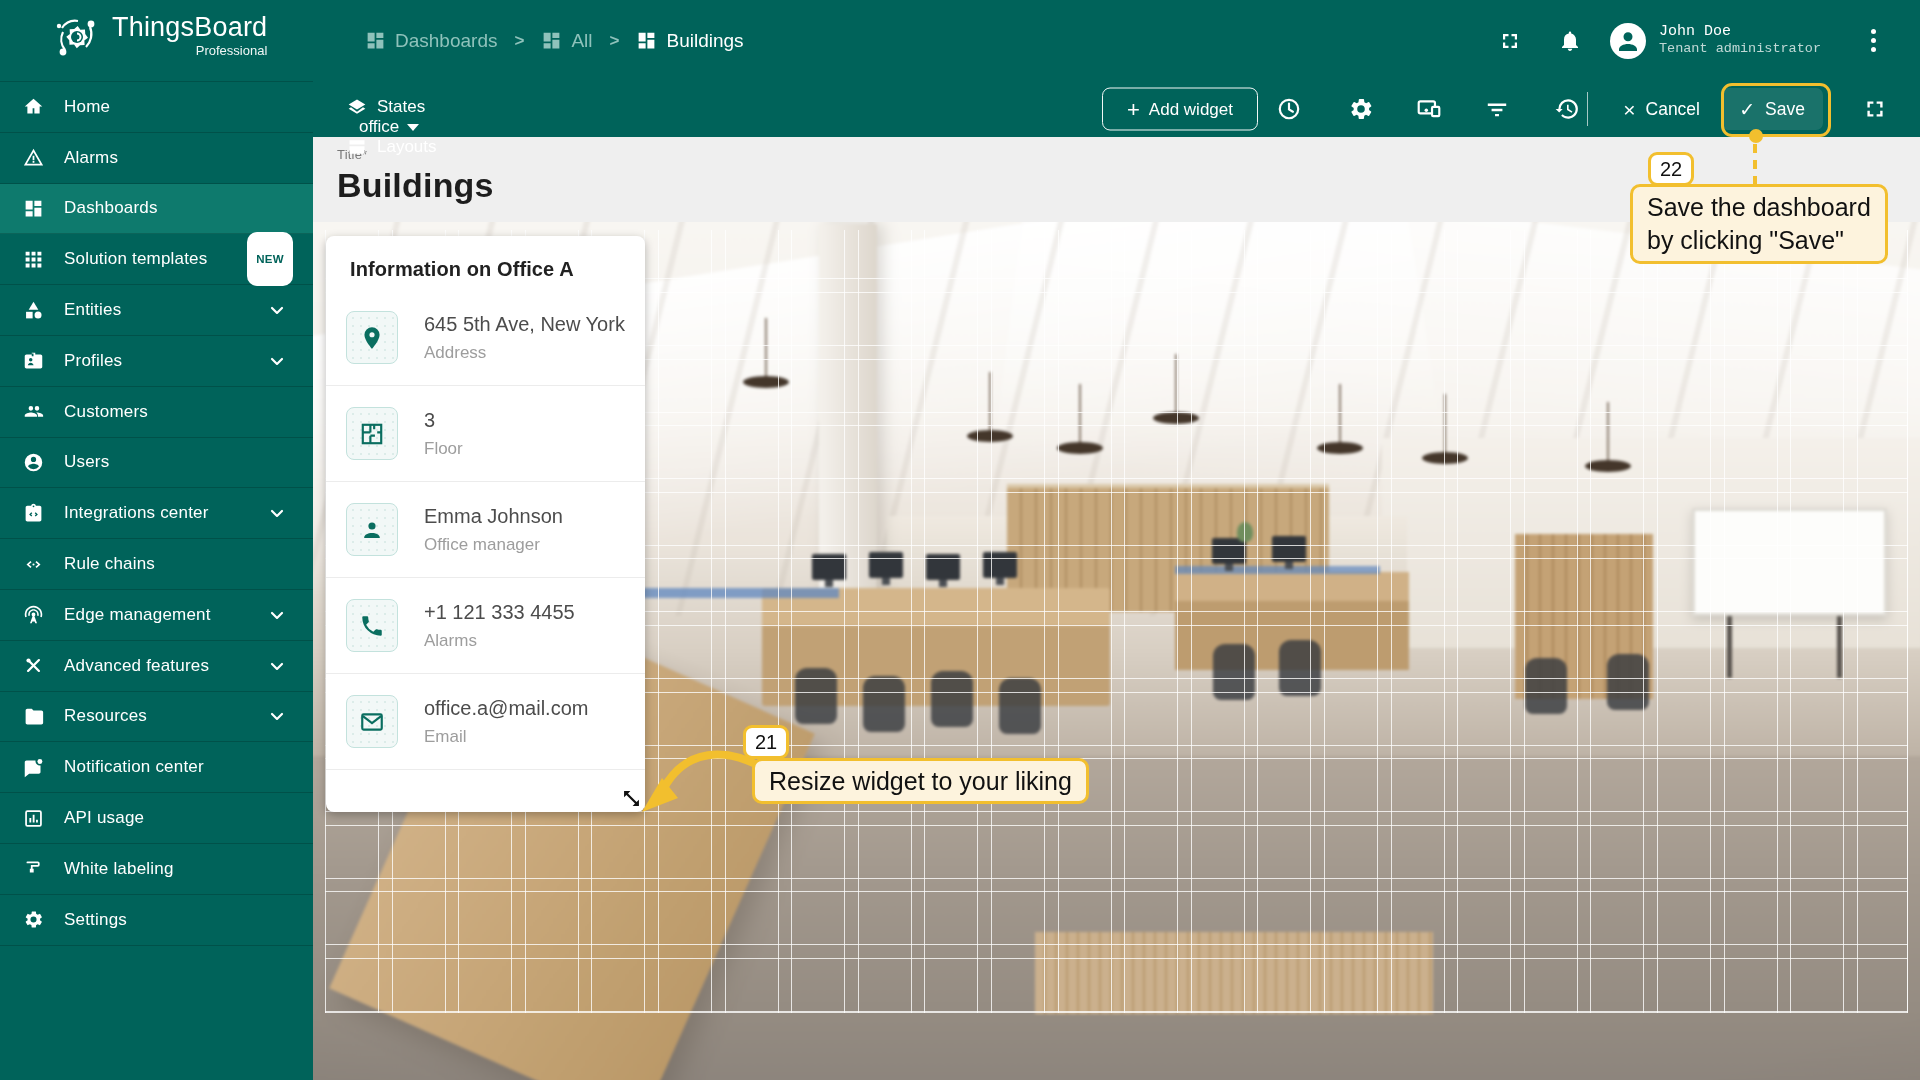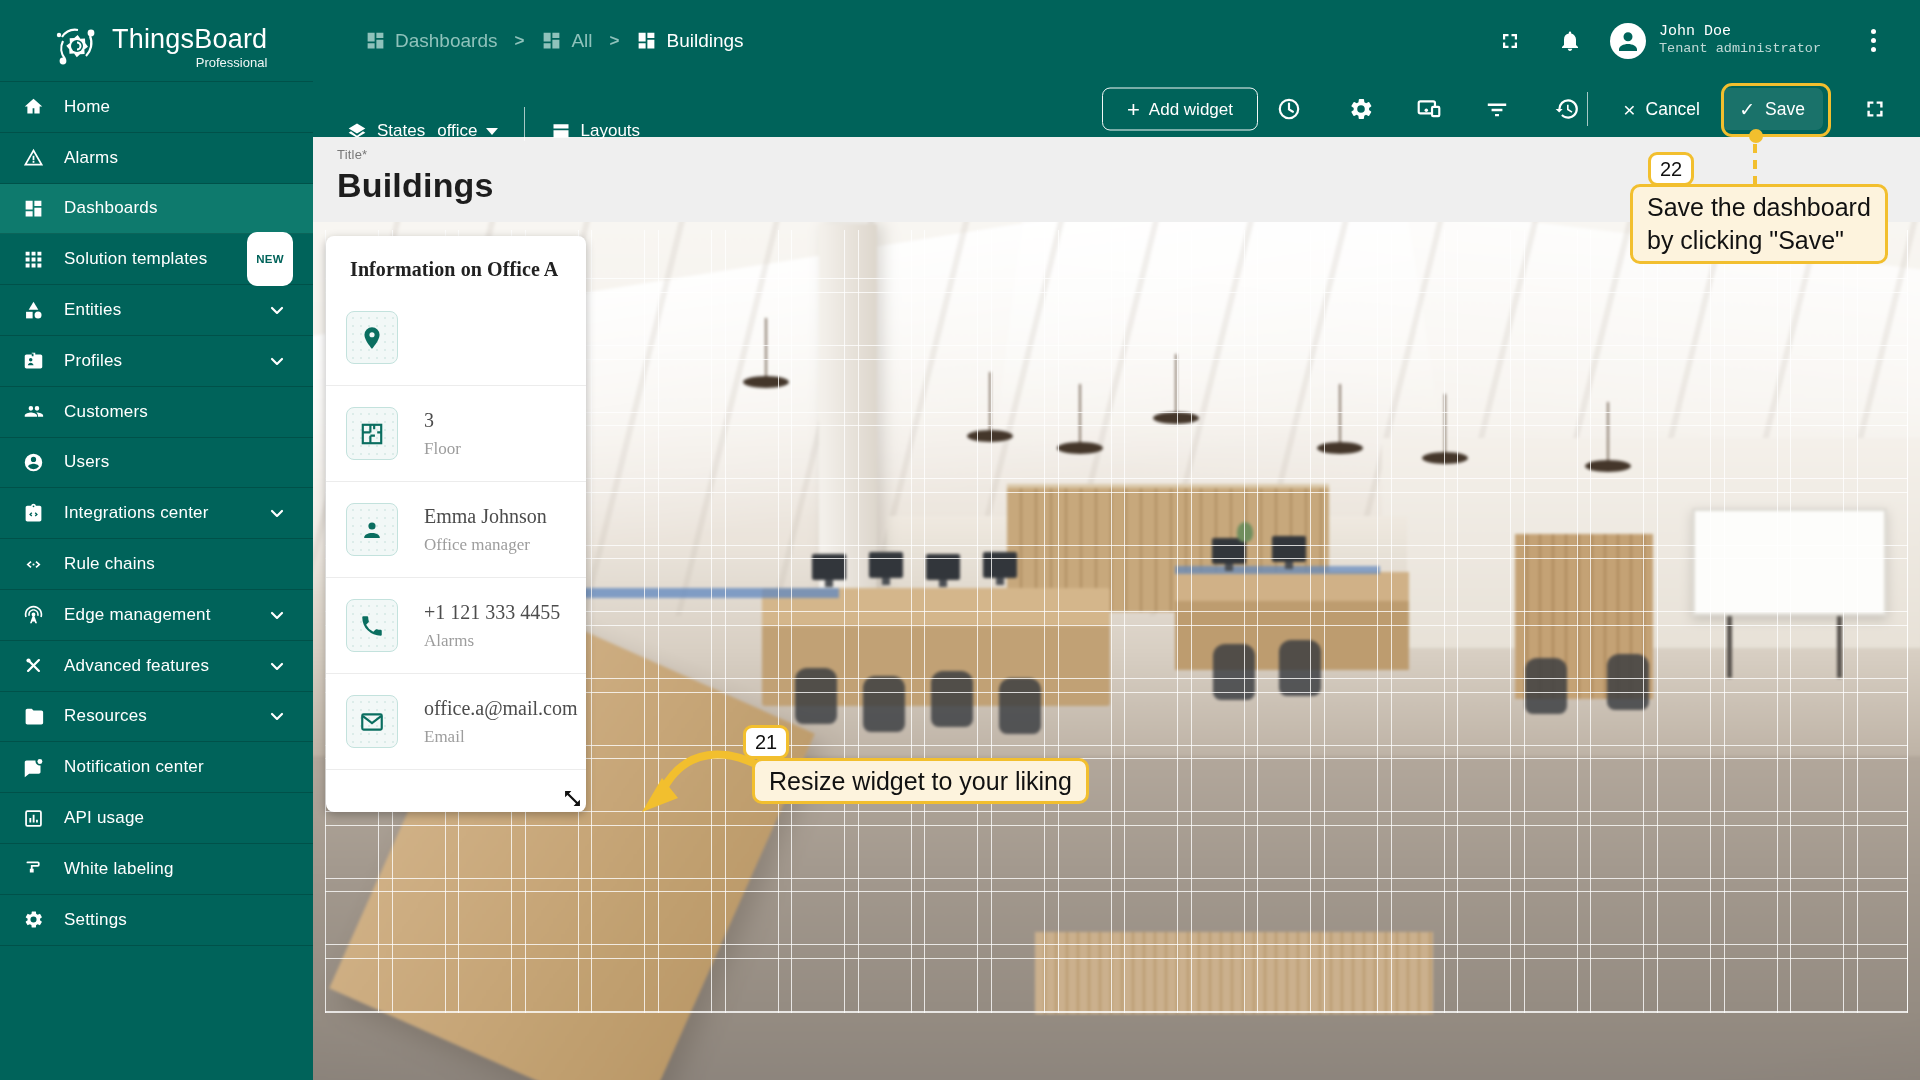--- a/index.html
+++ b/index.html
@@ -1,21 +1,21 @@
 <!DOCTYPE html>
 <html><head>
 <meta charset="utf-8">
 <style>
   html,body{margin:0;padding:0;width:1920px;height:1080px;overflow:hidden;
     font-family:"Liberation Sans","DejaVu Sans",sans-serif;background:#00635a;}
   *{box-sizing:border-box;}
 
   
   .sidebar{position:absolute;left:0;top:0;width:313px;height:1080px;background:#00635a;z-index:30;}
-  .logo-row{height:81px;display:flex;align-items:center;padding:12px 18px 0 50px;color:#fff;}
+  .logo-row{height:81px;display:flex;padding:12px 18px 0 50px;color:#fff;}
   .logo-mark{width:52px;height:52px;flex:none;margin-right:10px;}
   .logo-text-wrap{display:flex;flex-direction:column;align-items:flex-end;}
   .logo-name{font-size:27px;font-weight:400;letter-spacing:.2px;line-height:30px;}
   .logo-sub{font-size:13px;font-weight:400;opacity:.95;margin-top:1px;}
   .side-nav{position:absolute;top:81px;left:0;right:0;border-top:1px solid rgba(0,0,0,.18);}
   .nav-item{height:50.8px;display:flex;align-items:center;padding:0 14px 0 23px;
     border-bottom:1px solid rgba(0,0,0,.18);color:#fff;cursor:pointer;position:relative;}
   .nav-item.selected{background:#0e7a6d;}
   .nav-item svg.ni{width:21px;height:21px;flex:none;}
   .nav-item .lbl{font-size:17px;font-weight:500;margin-left:20px;letter-spacing:.2px;}
@@ -38,21 +38,21 @@
   .avatar{width:36px;height:36px;border-radius:50%;background:#fff;display:flex;align-items:center;justify-content:center;margin-right:13px;cursor:pointer;}
   .avatar svg{width:30px;height:30px;}
   .user-block{display:flex;flex-direction:column;line-height:1.25;margin-right:46px;cursor:pointer;}
   .user-name{color:#fff;font-size:15px;}
   .user-role{color:rgba(255,255,255,.75);font-size:13.5px;}
   .kebab{display:flex;flex-direction:column;gap:4px;cursor:pointer;padding:4px;}
   .kebab i{width:5px;height:5px;border-radius:50%;background:#fff;display:block;}
 
   
   .toolbar{position:absolute;left:313px;top:81px;right:0;height:56px;background:#00635a;z-index:20;color:#fff;}
-  .tb-left{position:absolute;left:34px;top:4px;height:56px;display:flex;align-items:flex-end;}
+  .tb-left{position:absolute;left:34px;top:16px;height:56px;display:flex;align-items:flex-start;flex-direction:column;}
   .tb-group{display:flex;align-items:center;gap:10px;font-size:17px;font-weight:500;cursor:pointer;}
   .tb-group svg{width:20px;height:20px;}
   .state-val{display:flex;align-items:center;gap:8px;margin-left:12px;font-size:17px;font-weight:500;cursor:pointer;}
   .caret-down{width:0;height:0;border-left:6px solid transparent;border-right:6px solid transparent;border-top:7px solid #fff;}
   .tb-divider{width:1px;height:34px;background:rgba(255,255,255,.65);margin:0 26px;}
   .tb-abs{position:absolute;top:50%;transform:translateY(-50%);}
   .add-widget-btn{right:662px;height:43px;width:156px;border:1.5px solid rgba(255,255,255,.95);border-radius:8px;
     background:none;color:#fff;font-size:17px;font-weight:500;display:flex;align-items:center;justify-content:center;gap:9px;cursor:pointer;font-family:inherit;}
   .add-plus{font-size:22px;font-weight:400;line-height:1;}
   .tb-icon{width:26px;height:26px;}
@@ -101,22 +101,22 @@
   .sc-vignette{inset:0;background:radial-gradient(130% 110% at 50% 40%,rgba(0,0,0,0) 60%,rgba(70,60,50,.16) 100%);}
 
   
   .grid{position:absolute;left:12px;top:8px;width:1583px;height:783px;z-index:6;
     background-image:
       repeating-linear-gradient(90deg,rgba(255,255,255,.78) 0 1px,transparent 1px 53px,rgba(255,255,255,.78) 53px 54px,transparent 54px 66.6px),
       repeating-linear-gradient(0deg,rgba(255,255,255,.78) 0 1px,transparent 1px 53px,rgba(255,255,255,.78) 53px 54px,transparent 54px 66.6px);
     border-right:1px solid rgba(255,255,255,.78);border-bottom:1px solid rgba(255,255,255,.78);}
 
   
-  .widget-card{position:absolute;left:326px;top:236px;width:260px;height:576px;background:#fff;border-radius:8px;
-    box-shadow:0 3px 10px rgba(0,0,0,.28);z-index:12;font-family:Liberation Serif, serif;}
+  .widget-card{position:absolute;left:326px;top:236px;width:319px;height:576px;background:#fff;border-radius:8px;
+    box-shadow:0 3px 10px rgba(0,0,0,.28);z-index:12;}
   .wc-title{height:54px;padding:22px 24px 0 24px;font-size:20px;font-weight:700;color:#212121;letter-spacing:.1px;}
   .info-row{height:96px;display:flex;align-items:center;padding:0 20px;border-bottom:1px solid #ececec;}
   .tile{width:52px;height:53px;border-radius:8px;background:#f2f8f7;border:1px solid #c3e2dd;flex:none;
     display:flex;align-items:center;justify-content:center;
     background-image:radial-gradient(#dcece9 1px,transparent 1.2px);background-size:8px 8px;background-position:2px 2px;}
   .tile svg{width:26px;height:26px;}
   .row-text{margin-left:26px;display:flex;flex-direction:column;gap:7px;}
   .row-val{font-size:20px;color:#4c4c4c;}
   .row-lab{font-size:17px;color:#9d9d9d;}
   .resize-handle{position:absolute;right:3px;bottom:3px;width:21px;height:21px;cursor:nwse-resize;}
@@ -471,20 +471,24 @@
 
   <div class="widget-card" style="left:13px;top:14px;">
     <div class="wc-title">Information on Office A</div>
 
     <div class="info-row">
       <div class="tile">
         <svg viewBox="0 0 24 24" fill="#0a6e60">
             <path d="M12 2a7 7 0 00-7 7c0 5.2 7 13 7 13s7-7.8 7-13a7 7 0 00-7-7zm0 9.4A2.4 2.4 0 1112 6.6a2.4 2.4 0 010 4.8z"></path>
           </svg>
       </div>
+      <div class="row-text">
+        <span class="row-val">645 5th Ave, New York</span>
+        <span class="row-lab">Address</span>
+      </div>
     </div>
 
     <div class="info-row">
       <div class="tile">
         <svg viewBox="0 0 24 24">
             <g fill="none" stroke="#0a6e60" stroke-width="2">
               <rect x="3.5" y="3.5" width="17" height="17"></rect>
               <path d="M10.5 3.5v7M10.5 10.5h-7M10.5 13.5v7M10.5 13.5h4.2M14 3.5v4M16.8 10.5h3.7"></path>
             </g>
           </svg>

